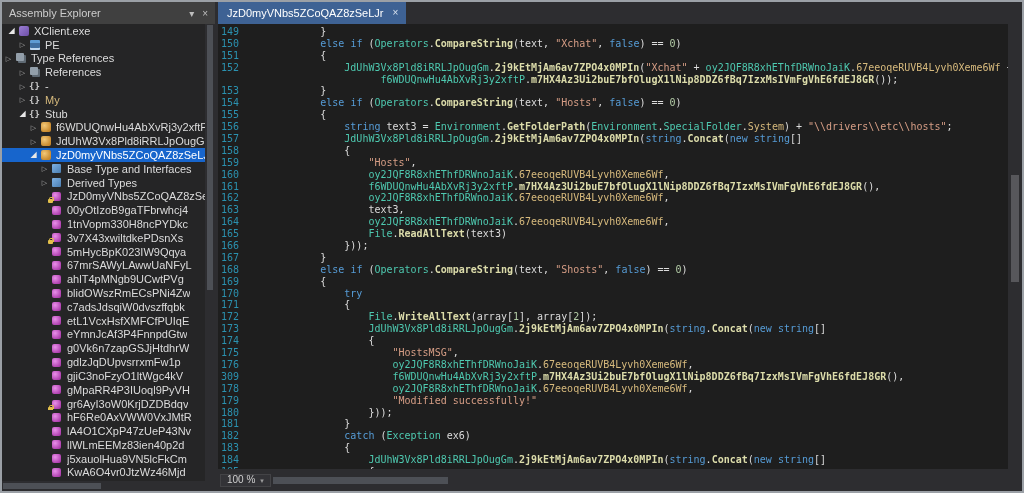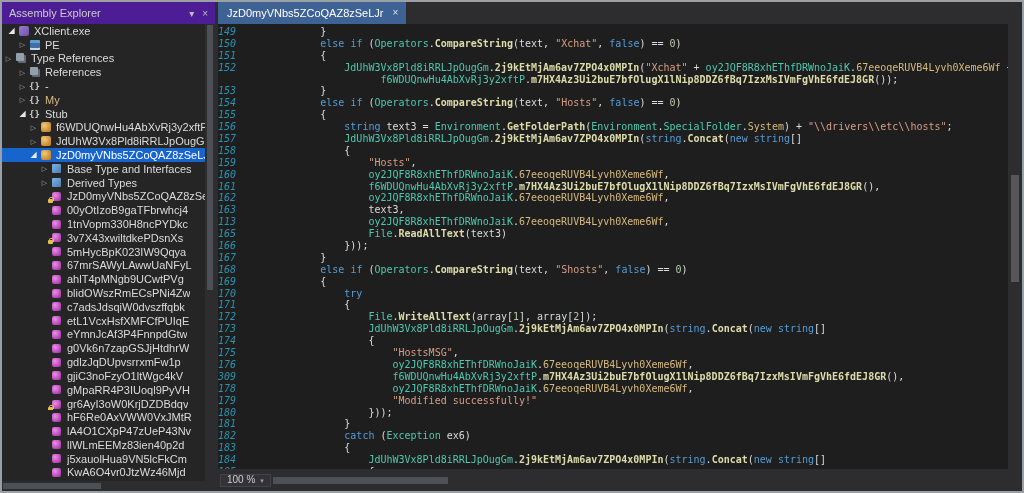--- a/index.html
+++ b/index.html
@@ -6,21 +6,21 @@
     --tab:#3E6294; --sel:#1765CC; --kw:#569CD6; --ty:#4EC9B0; --me:#DCDCAA;
     --fi:#D7BA7D; --st:#D69D85; --nu:#B5CEA8; --pl:#DCDCDC; --ln:#2B91AF;
   }
   *{box-sizing:border-box;}
   html,body{margin:0;padding:0;background:#2D2D30;}
   body{width:1024px;height:493px;overflow:hidden;}
   .window{width:1024px;height:493px;border:2px solid #9BA0A6;display:flex;background:#2D2D30;font-family:"Liberation Sans",sans-serif;}
 
   
   .left-panel{width:213px;flex:none;display:flex;flex-direction:column;min-height:0;background:#252526;}
-  .panel-header{height:22px;flex:none;background:#4c1d95;display:flex;align-items:center;padding:0 3px 0 7px;}
+  .panel-header{height:22px;flex:none;background:#404040;display:flex;align-items:center;padding:0 3px 0 7px;}
   .panel-title{flex:1;color:#CCCCCC;font-size:11px;white-space:nowrap;overflow:hidden;}
   .hdr-ic{color:#BEBEBE;font-size:10px;padding:1px 4px;cursor:default;}
   .tree-wrap{flex:1;position:relative;overflow:hidden;background:#252526;}
   .tree{position:absolute;left:0;top:0;right:10px;bottom:0;overflow:hidden;}
   .trow{height:13.8px;display:flex;align-items:center;font-size:11px;color:#DCDCDC;white-space:nowrap;overflow:hidden;}
   .trow.selected{background:var(--sel);color:#FFFFFF;}
   .expander{width:11px;flex:none;text-align:center;font-size:7px;color:#ABABAB;line-height:1;}
   .expander.expanded{color:#E8E8E8;font-size:8px;}
   .ticon{width:13px;height:11px;flex:none;margin-right:4px;position:relative;display:inline-flex;align-items:center;justify-content:center;}
   .tlabel{overflow:hidden;text-overflow:clip;}
@@ -41,21 +41,21 @@
   .splitter{width:3px;flex:none;background:#2D2D30;}
 
   
   .main{flex:1;display:flex;flex-direction:column;min-width:0;min-height:0;background:#1E1E1E;}
   .tabbar{height:22px;flex:none;background:#2D2D30;display:flex;align-items:stretch;}
   .tab{background:var(--tab);color:#FFFFFF;display:flex;align-items:center;gap:9px;padding:0 8px 0 9px;font-size:11px;white-space:nowrap;}
   .tab-close{font-size:10px;color:#D9E2EE;line-height:1;}
   .editor{flex:1;min-height:0;display:flex;background:#1E1E1E;overflow:hidden;}
   .code{flex:1;overflow:hidden;padding-top:2px;min-width:0;}
   .cline{display:flex;height:11.9px;line-height:11.9px;font:10px "DejaVu Sans Mono",monospace;white-space:pre;}
-  .lnum{width:30px;flex:none;padding-right:9px;color:var(--ln);font-style:italic;}
+  .lnum{width:30px;flex:none;text-align:right;padding-right:9px;color:var(--ln);}
   .ctext{flex:1;overflow:hidden;}
   .tok-k{color:var(--kw);} .tok-t{color:var(--ty);} .tok-m{color:var(--me);font-weight:bold;}
   .tok-f{color:var(--fi);} .tok-s{color:var(--st);} .tok-d{color:var(--nu);}
   .tok-p{color:var(--pl);} .tok-v{color:var(--pl);}
   .editor-vscroll{width:14px;flex:none;background:#2D2D30;position:relative;}
   .editor-vscroll .vthumb{position:absolute;top:34%;left:3px;width:8px;height:24%;background:#57575B;}
   .editor-bottom{height:22px;flex:none;background:#2D2D30;display:flex;align-items:center;}
   .zoom-box{height:13px;margin-left:2px;display:flex;align-items:center;gap:5px;padding:0 6px;background:#333337;border:1px solid #434346;color:#CFCFCF;font-size:10px;line-height:1;}
   .chev{font-size:7px;color:#9A9A9A;}
   .h-track{flex:1;position:relative;height:15px;background:#2D2D30;}
@@ -275,21 +275,21 @@
           <div class="cline"><span class="lnum">154</span><span class="ctext"><span class="tok-p">            </span><span class="tok-k">else</span><span class="tok-p"> </span><span class="tok-k">if</span><span class="tok-p"> (</span><span class="tok-t">Operators</span><span class="tok-p">.</span><span class="tok-m">CompareString</span><span class="tok-p">(</span><span class="tok-v">text</span><span class="tok-p">, </span><span class="tok-s">"Hosts"</span><span class="tok-p">, </span><span class="tok-k">false</span><span class="tok-p">) == </span><span class="tok-d">0</span><span class="tok-p">)</span></span></div>
           <div class="cline"><span class="lnum">155</span><span class="ctext"><span class="tok-p">            {</span></span></div>
           <div class="cline"><span class="lnum">156</span><span class="ctext"><span class="tok-p">                </span><span class="tok-k">string</span><span class="tok-p"> </span><span class="tok-v">text3</span><span class="tok-p"> = </span><span class="tok-t">Environment</span><span class="tok-p">.</span><span class="tok-m">GetFolderPath</span><span class="tok-p">(</span><span class="tok-t">Environment</span><span class="tok-p">.</span><span class="tok-t">SpecialFolder</span><span class="tok-p">.</span><span class="tok-f">System</span><span class="tok-p">) + </span><span class="tok-s">"\\drivers\\etc\\hosts"</span><span class="tok-p">;</span></span></div>
           <div class="cline"><span class="lnum">157</span><span class="ctext"><span class="tok-p">                </span><span class="tok-t">JdUhW3Vx8Pld8iRRLJpOugGm</span><span class="tok-p">.</span><span class="tok-m">2j9kEtMjAm6av7ZPO4x0MPIn</span><span class="tok-p">(</span><span class="tok-k">string</span><span class="tok-p">.</span><span class="tok-m">Concat</span><span class="tok-p">(</span><span class="tok-k">new</span><span class="tok-p"> </span><span class="tok-k">string</span><span class="tok-p">[]</span></span></div>
           <div class="cline"><span class="lnum">158</span><span class="ctext"><span class="tok-p">                {</span></span></div>
           <div class="cline"><span class="lnum">159</span><span class="ctext"><span class="tok-p">                    </span><span class="tok-s">"Hosts"</span><span class="tok-p">,</span></span></div>
           <div class="cline"><span class="lnum">160</span><span class="ctext"><span class="tok-p">                    </span><span class="tok-t">oy2JQF8R8xhEThfDRWnoJaiK</span><span class="tok-p">.</span><span class="tok-f">67eeoqeRUVB4Lyvh0Xeme6Wf</span><span class="tok-p">,</span></span></div>
           <div class="cline"><span class="lnum">161</span><span class="ctext"><span class="tok-p">                    </span><span class="tok-t">f6WDUQnwHu4AbXvRj3y2xftP</span><span class="tok-p">.</span><span class="tok-m">m7HX4Az3Ui2buE7bfOlugX1lNip8DDZ6fBq7IzxMsIVmFgVhE6fdEJ8GR</span><span class="tok-p">(),</span></span></div>
           <div class="cline"><span class="lnum">162</span><span class="ctext"><span class="tok-p">                    </span><span class="tok-t">oy2JQF8R8xhEThfDRWnoJaiK</span><span class="tok-p">.</span><span class="tok-f">67eeoqeRUVB4Lyvh0Xeme6Wf</span><span class="tok-p">,</span></span></div>
           <div class="cline"><span class="lnum">163</span><span class="ctext"><span class="tok-p">                    </span><span class="tok-v">text3</span><span class="tok-p">,</span></span></div>
-          <div class="cline"><span class="lnum">113</span><span class="ctext"><span class="tok-p">                    </span><span class="tok-t">oy2JQF8R8xhEThfDRWnoJaiK</span><span class="tok-p">.</span><span class="tok-f">67eeoqeRUVB4Lyvh0Xeme6Wf</span><span class="tok-p">,</span></span></div>
+          <div class="cline"><span class="lnum">164</span><span class="ctext"><span class="tok-p">                    </span><span class="tok-t">oy2JQF8R8xhEThfDRWnoJaiK</span><span class="tok-p">.</span><span class="tok-f">67eeoqeRUVB4Lyvh0Xeme6Wf</span><span class="tok-p">,</span></span></div>
           <div class="cline"><span class="lnum">165</span><span class="ctext"><span class="tok-p">                    </span><span class="tok-t">File</span><span class="tok-p">.</span><span class="tok-m">ReadAllText</span><span class="tok-p">(</span><span class="tok-v">text3</span><span class="tok-p">)</span></span></div>
           <div class="cline"><span class="lnum">166</span><span class="ctext"><span class="tok-p">                }));</span></span></div>
           <div class="cline"><span class="lnum">167</span><span class="ctext"><span class="tok-p">            }</span></span></div>
           <div class="cline"><span class="lnum">168</span><span class="ctext"><span class="tok-p">            </span><span class="tok-k">else</span><span class="tok-p"> </span><span class="tok-k">if</span><span class="tok-p"> (</span><span class="tok-t">Operators</span><span class="tok-p">.</span><span class="tok-m">CompareString</span><span class="tok-p">(</span><span class="tok-v">text</span><span class="tok-p">, </span><span class="tok-s">"Shosts"</span><span class="tok-p">, </span><span class="tok-k">false</span><span class="tok-p">) == </span><span class="tok-d">0</span><span class="tok-p">)</span></span></div>
           <div class="cline"><span class="lnum">169</span><span class="ctext"><span class="tok-p">            {</span></span></div>
           <div class="cline"><span class="lnum">170</span><span class="ctext"><span class="tok-p">                </span><span class="tok-k">try</span></span></div>
           <div class="cline"><span class="lnum">171</span><span class="ctext"><span class="tok-p">                {</span></span></div>
           <div class="cline"><span class="lnum">172</span><span class="ctext"><span class="tok-p">                    </span><span class="tok-t">File</span><span class="tok-p">.</span><span class="tok-m">WriteAllText</span><span class="tok-p">(</span><span class="tok-v">array</span><span class="tok-p">[</span><span class="tok-d">1</span><span class="tok-p">], </span><span class="tok-v">array</span><span class="tok-p">[</span><span class="tok-d">2</span><span class="tok-p">]);</span></span></div>
           <div class="cline"><span class="lnum">173</span><span class="ctext"><span class="tok-p">                    </span><span class="tok-t">JdUhW3Vx8Pld8iRRLJpOugGm</span><span class="tok-p">.</span><span class="tok-m">2j9kEtMjAm6av7ZPO4x0MPIn</span><span class="tok-p">(</span><span class="tok-k">string</span><span class="tok-p">.</span><span class="tok-m">Concat</span><span class="tok-p">(</span><span class="tok-k">new</span><span class="tok-p"> </span><span class="tok-k">string</span><span class="tok-p">[]</span></span></div>
           <div class="cline"><span class="lnum">174</span><span class="ctext"><span class="tok-p">                    {</span></span></div>

